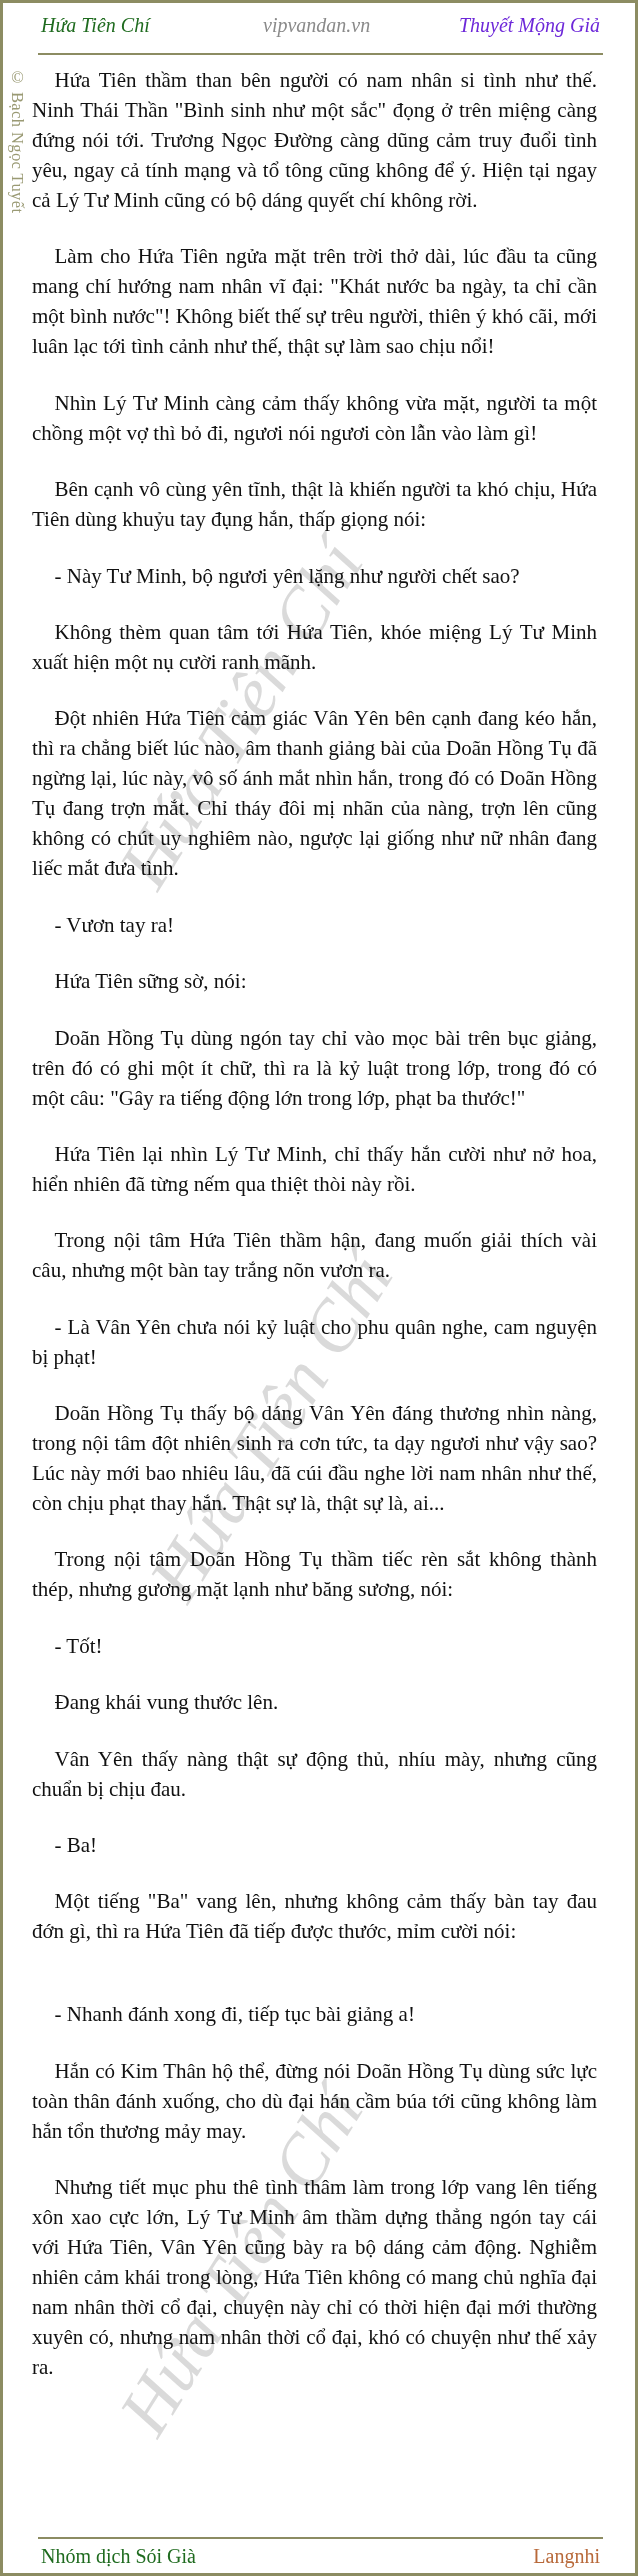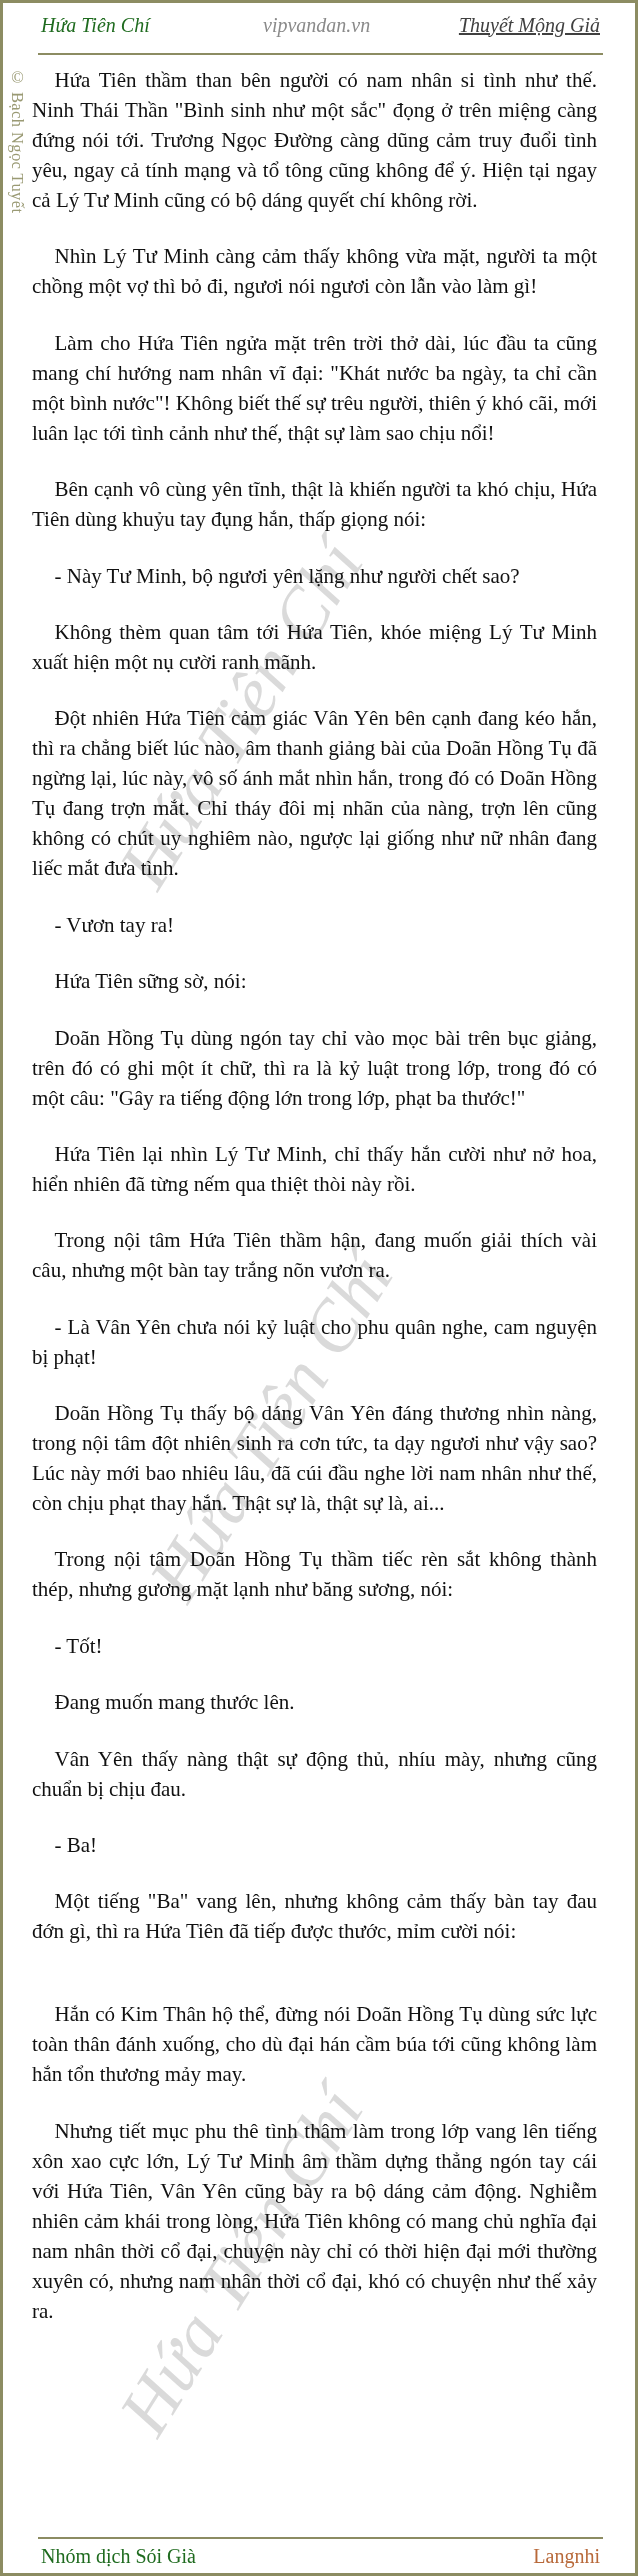--- a/index.html
+++ b/index.html
@@ -8,21 +8,21 @@
     position: absolute; left: 0; top: 0; width: 638px; height: 2576px;
     box-sizing: border-box; border: 3px solid #8c8c62; background: #ffffff;
   }
   .header {
     position: absolute; left: 38px; top: 4.5px; width: 565px; height: 48px;
     border-bottom: 2.3px solid #8c8c62;
     font-family: "Liberation Serif", serif; font-style: italic; font-size: 20px;
   }
   .header .title-left { position: absolute; left: 3px; top: 9px; color: #1f6b1f; }
   .header .title-center { position: absolute; left: 225px; top: 9px; color: #8a8a8a; }
-  .header .title-right { position: absolute; right: 3px; top: 9px; color: #404040; text-decoration: underline; }
+  .header .title-right { position: absolute; right: 3px; top: 9px; color: #6d28d9; }
   .side-credit {
     position: absolute; left: 4.5px; top: 68px; width: 22.5px; height: 180px;
     font-family: "Liberation Serif", serif; font-size: 16.5px; color: #9a9a74;
     writing-mode: vertical-rl; white-space: nowrap; letter-spacing: 0.4px;
   }
   .content {
     position: absolute; left: 32px; top: 65px; width: 565px;
     font-family: "Liberation Serif", serif; font-size: 21px; line-height: 30px;
     color: #111111; text-align: justify;
   }
@@ -53,39 +53,40 @@
 </div>
 
 <div class="side-credit">© Bạch Ngọc Tuyết</div>
 
 <div class="watermark" style="left:173px; top:819px;">Hứa Tiên Chí</div>
 <div class="watermark" style="left:203px; top:1532px;">Hứa Tiên Chí</div>
 <div class="watermark" style="left:173px; top:2366px;">Hứa Tiên Chí</div>
 
 <div class="content">
   <p>Hứa Tiên thầm than bên người có nam nhân si tình như thế. Ninh Thái Thần "Bình sinh như một sắc" đọng ở trên miệng càng đứng nói tới. Trương Ngọc Đường càng dũng cảm truy đuổi tình yêu, ngay cả tính mạng và tổ tông cũng không để ý. Hiện tại ngay cả Lý Tư Minh cũng có bộ dáng quyết chí không rời.</p>
+  <p>Làm cho Hứa Tiên ngửa mặt trên trời thở dài, lúc đầu ta cũng mang chí hướng nam nhân vĩ đại: "Khát nước ba ngày, ta chỉ cần một bình nước"! Không biết thế sự trêu người, thiên ý khó cãi, mới luân lạc tới tình cảnh như thế, thật sự làm sao chịu nổi!</p>
   <p>Nhìn Lý Tư Minh càng cảm thấy không vừa mặt, người ta một chồng một vợ thì bỏ đi, ngươi nói ngươi còn lẫn vào làm gì!</p>
-  <p>Làm cho Hứa Tiên ngửa mặt trên trời thở dài, lúc đầu ta cũng mang chí hướng nam nhân vĩ đại: "Khát nước ba ngày, ta chỉ cần một bình nước"! Không biết thế sự trêu người, thiên ý khó cãi, mới luân lạc tới tình cảnh như thế, thật sự làm sao chịu nổi!</p>
   <p>Bên cạnh vô cùng yên tĩnh, thật là khiến người ta khó chịu, Hứa Tiên dùng khuỷu tay đụng hắn, thấp giọng nói:</p>
   <p>- Này Tư Minh, bộ ngươi yên lặng như người chết sao?</p>
   <p>Không thèm quan tâm tới Hứa Tiên, khóe miệng Lý Tư Minh xuất hiện một nụ cười ranh mãnh.</p>
   <p>Đột nhiên Hứa Tiên cảm giác Vân Yên bên cạnh đang kéo hắn, thì ra chẳng biết lúc nào, âm thanh giảng bài của Doãn Hồng Tụ đã ngừng lại, lúc này, vô số ánh mắt nhìn hắn, trong đó có Doãn Hồng Tụ đang trợn mắt. Chỉ tháy đôi mị nhãn của nàng, trợn lên cũng không có chút uy nghiêm nào, ngược lại giống như nữ nhân đang liếc mắt đưa tình.</p>
   <p>- Vươn tay ra!</p>
   <p>Hứa Tiên sững sờ, nói:</p>
   <p>Doãn Hồng Tụ dùng ngón tay chỉ vào mọc bài trên bục giảng, trên đó có ghi một ít chữ, thì ra là kỷ luật trong lớp, trong đó có một câu: "Gây ra tiếng động lớn trong lớp, phạt ba thước!"</p>
   <p>Hứa Tiên lại nhìn Lý Tư Minh, chỉ thấy hắn cười như nở hoa, hiển nhiên đã từng nếm qua thiệt thòi này rồi.</p>
   <p>Trong nội tâm Hứa Tiên thầm hận, đang muốn giải thích vài câu, nhưng một bàn tay trắng nõn vươn ra.</p>
   <p>- Là Vân Yên chưa nói kỷ luật cho phu quân nghe, cam nguyện bị phạt!</p>
   <p>Doãn Hồng Tụ thấy bộ dáng Vân Yên đáng thương nhìn nàng, trong nội tâm đột nhiên sinh ra cơn tức, ta dạy ngươi như vậy sao? Lúc này mới bao nhiêu lâu, đã cúi đầu nghe lời nam nhân như thế, còn chịu phạt thay hắn. Thật sự là, thật sự là, ai...</p>
   <p>Trong nội tâm Doãn Hồng Tụ thầm tiếc rèn sắt không thành thép, nhưng gương mặt lạnh như băng sương, nói:</p>
   <p>- Tốt!</p>
-  <p>Đang muốn mang thước lên.</p>
+  <p>Đang khái vung thước lên.</p>
   <p>Vân Yên thấy nàng thật sự động thủ, nhíu mày, nhưng cũng chuẩn bị chịu đau.</p>
   <p>- Ba!</p>
   <p class="gap2">Một tiếng "Ba" vang lên, nhưng không cảm thấy bàn tay đau đớn gì, thì ra Hứa Tiên đã tiếp được thước, mỉm cười nói:</p>
+  <p>- Nhanh đánh xong đi, tiếp tục bài giảng a!</p>
   <p>Hắn có Kim Thân hộ thể, đừng nói Doãn Hồng Tụ dùng sức lực toàn thân đánh xuống, cho dù đại hán cầm búa tới cũng không làm hắn tổn thương mảy may.</p>
   <p>Nhưng tiết mục phu thê tình thâm làm trong lớp vang lên tiếng xôn xao cực lớn, Lý Tư Minh âm thầm dựng thẳng ngón tay cái với Hứa Tiên, Vân Yên cũng bày ra bộ dáng cảm động. Nghiễm nhiên cảm khái trong lòng, Hứa Tiên không có mang chủ nghĩa đại nam nhân thời cổ đại, chuyện này chỉ có thời hiện đại mới thường xuyên có, nhưng nam nhân thời cổ đại, khó có chuyện như thế xảy ra.</p>
 </div>
 
 <div class="footer">
   <span class="credit-left">Nhóm dịch Sói Già</span>
   <span class="credit-right">Langnhi</span>
 </div>
 
 

